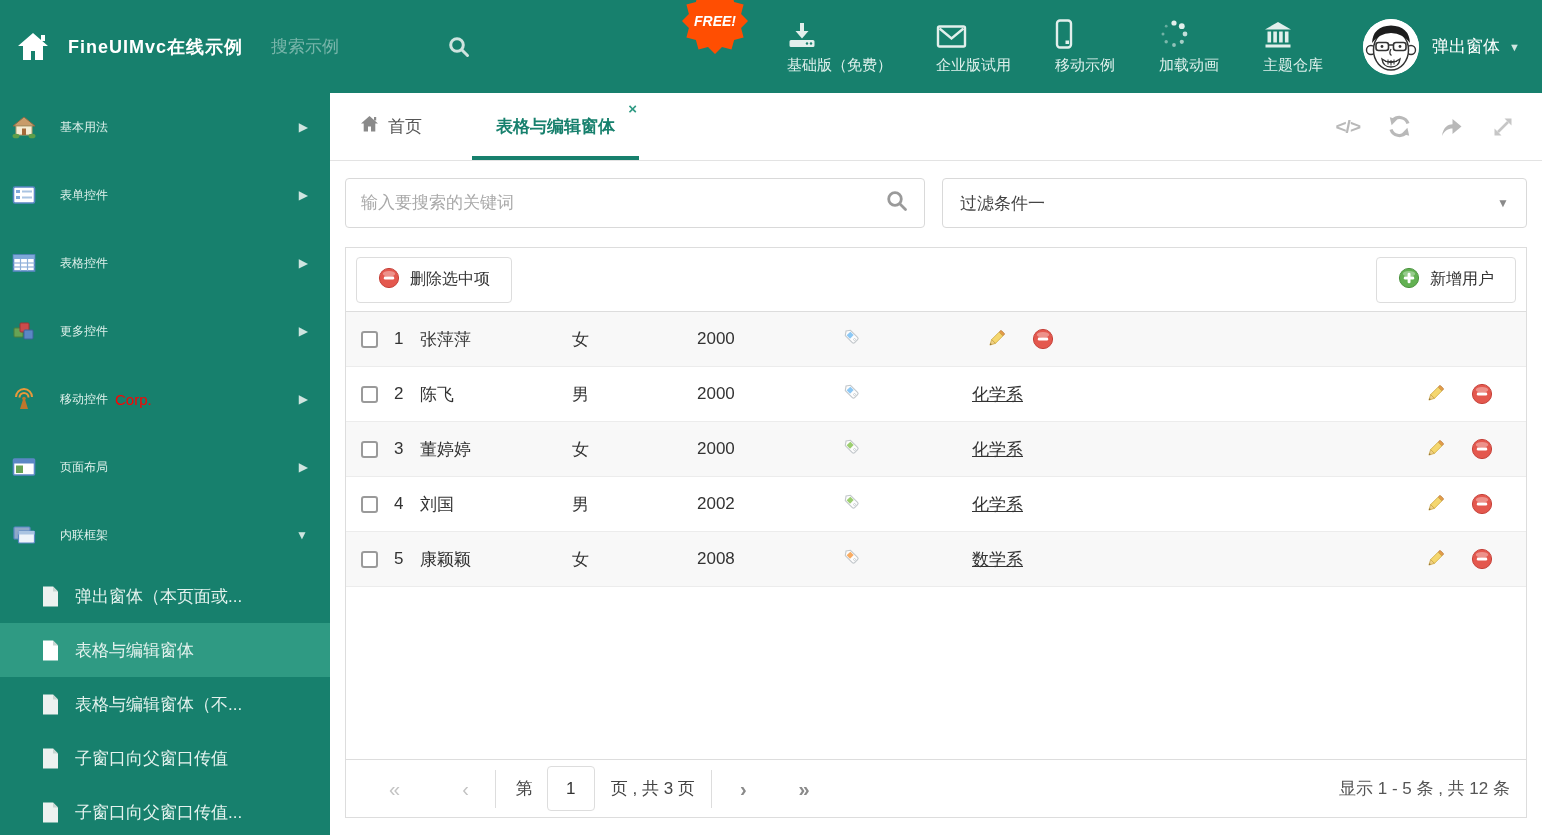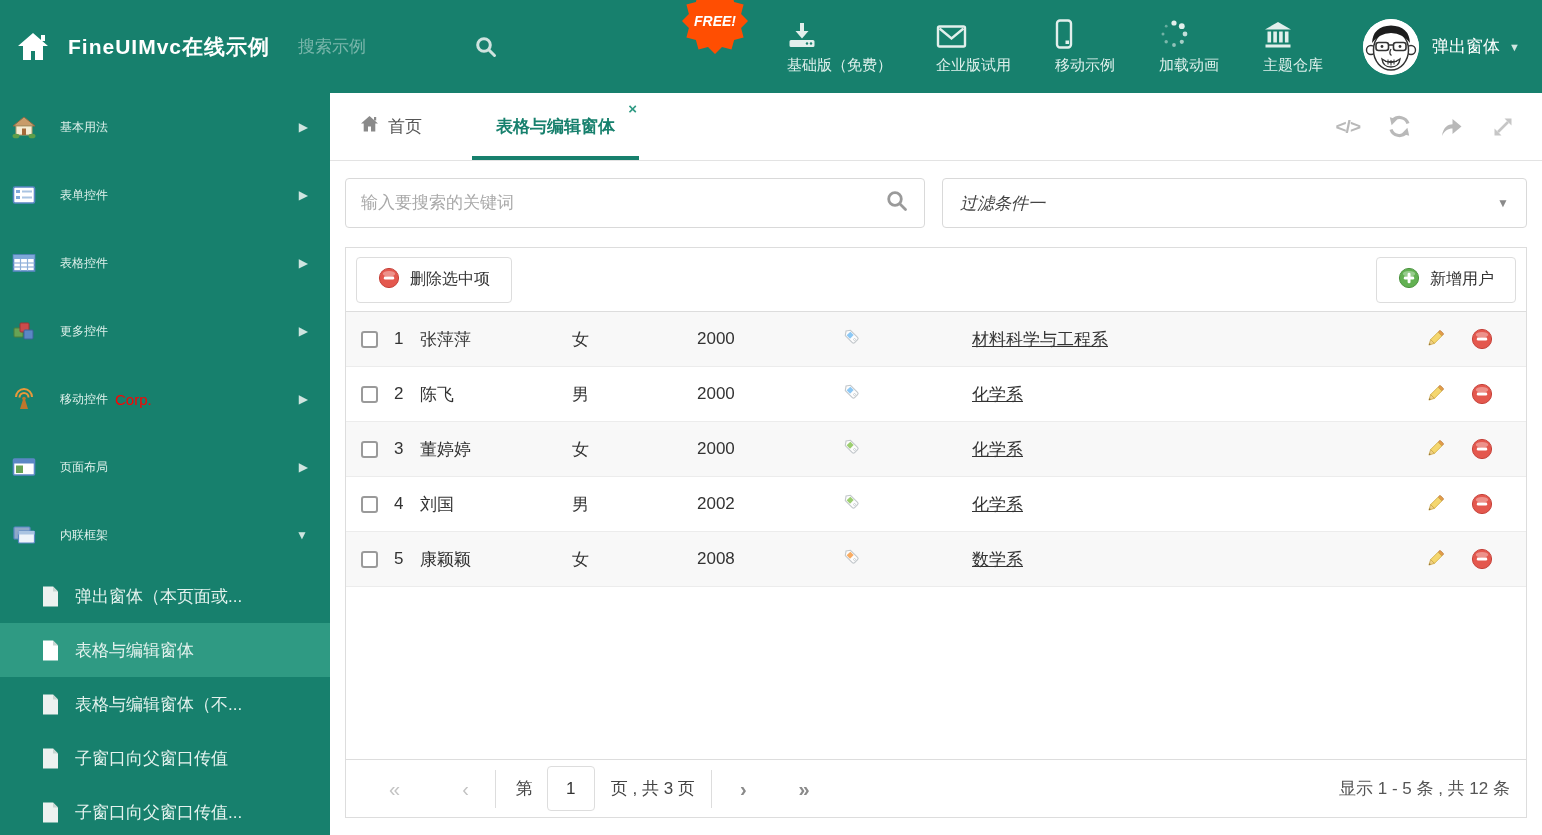--- a/index.html
+++ b/index.html
@@ -3,21 +3,21 @@
 <meta charset="utf-8">
 <style>
   * { margin:0; padding:0; box-sizing:border-box; }
   html,body { width:1542px; height:835px; overflow:hidden; }
   body { font-family:"Liberation Sans","DejaVu Sans",sans-serif; background:#fff; }
   .app { width:1542px; height:835px; display:flex; flex-direction:column; }
 
   
   .header { height:93px; background:#17806D; display:flex; align-items:center; flex-shrink:0; position:relative; color:#e2efec; }
   .hd-home { margin-left:16px; cursor:pointer; display:flex; }
-  .hd-title { margin-left:18px; font-size:21px; font-weight:bold; color:#fff; letter-spacing:1px; white-space:nowrap; }
+  .hd-title { margin-left:18px; font-size:18px; font-weight:bold; color:#fff; letter-spacing:1px; white-space:nowrap; }
   .hd-search { margin-left:28px; display:flex; align-items:center; }
   .hd-search input { width:150px; background:transparent; border:none; outline:none; font-size:17px; color:#fff; }
   .hd-search input::placeholder { color:rgba(255,255,255,0.42); }
   .hd-search .mag { margin-left:26px; display:flex; }
   .free-badge { position:absolute; left:682px; top:-12px; width:66px; height:66px; z-index:5; }
   .hd-nav { margin-left:auto; display:flex; align-items:center; gap:44px; padding-left:120px; }
   .nav-item { display:flex; flex-direction:column; gap:7px; cursor:pointer; }
   .nav-item .nav-ic { height:30px; display:flex; align-items:flex-end; }
   .nav-item .nav-lb { font-size:15px; color:#dff0ec; white-space:nowrap; }
   .hd-user { display:flex; align-items:center; margin-left:40px; margin-right:22px; cursor:pointer; }
@@ -49,21 +49,21 @@
   .tab-active .close { position:absolute; top:8px; right:2px; color:#2F9A83; font-size:15px; font-weight:bold; line-height:1; }
   .tab-tools { margin-left:auto; display:flex; align-items:center; gap:27px; margin-right:27px; }
   .tab-tools .tool { cursor:pointer; display:flex; color:#b9b9b9; }
   .tool-code { font-size:19px; font-weight:bold; letter-spacing:-1px; }
 
   
   .filter-row { margin:17px 15px 0 15px; display:flex; gap:17px; height:50px; flex-shrink:0; }
   .search-box { flex:0 0 580px; border:1px solid #d9d9d9; border-radius:4px; display:flex; align-items:center; padding:0 15px; background:#fff; }
   .search-box input { flex:1; border:none; outline:none; font-size:17px; color:#333; }
   .search-box input::placeholder { color:#a9a9a9; }
-  .dropdown { flex:1; border:1px solid #d9d9d9; border-radius:4px; display:flex; align-items:center; padding:0 17px; cursor:pointer; background:#fff;font-style:italic; }
+  .dropdown { flex:1; border:1px solid #d9d9d9; border-radius:4px; display:flex; align-items:center; padding:0 17px; cursor:pointer; background:#fff; }
   .dropdown .dval { font-size:17px; color:#444; }
   .dropdown .dcaret { margin-left:auto; color:#8a8a8a; font-size:12px; }
 
   
   .panel { margin:19px 15px 17px 15px; border:1px solid #ddd; flex:1; display:flex; flex-direction:column; min-height:0; }
   .panel-toolbar { height:64px; display:flex; align-items:center; justify-content:space-between; padding:0 10px; border-bottom:1px solid #ddd; flex-shrink:0; }
   .btn { height:46px; border:1px solid #ddd; border-radius:4px; background:#fff; display:flex; align-items:center; gap:10px; padding:0 21px; font-size:16px; color:#333; cursor:pointer; }
 
   .grid { display:grid; grid-template-columns:48px 26px 152px 125px 145px 130px 1fr 115px; align-items:center; }
   .grid-header { height:60px; border-bottom:1px solid #e2e2e2; font-size:17px; color:#333; flex-shrink:0; }
@@ -440,21 +440,20 @@
           <span>张萍萍</span>
           <span>女</span>
           <span>2000</span>
           <span><svg width="20" height="20" viewBox="0 0 20 20">
                 <g transform="rotate(45 10 10)">
                   <path d="M4.2,6.3 h10 a1.6,1.6 0 0 1 1.6,1.6 v4.2 a1.6,1.6 0 0 1 -1.6,1.6 h-10 l-2.6,-3.7 z" fill="#fdfdfd" stroke="#c2c7cb" stroke-width="1.1"></path>
                   <rect x="5" y="7.4" width="4.8" height="5.2" style="fill: rgb(140, 200, 245);"></rect>
                   <circle cx="13.6" cy="10" r="1" fill="#fff" stroke="#c2c7cb" stroke-width=".8"></circle>
                 </g>
               </svg></span>
-          <span><a class="link">材料科学与工程系</a></span>
           <span class="act-cell">
             <span class="icon-btn">
                 <svg width="22" height="22" viewBox="0 0 22 22">
                   <g transform="rotate(45 11 11)">
                     <rect x="8.3" y="1.2" width="5.4" height="2.8" rx="0.8" fill="#e49c4a" stroke="#b57a35" stroke-width=".7"></rect>
                     <rect x="8.3" y="4" width="5.4" height="10.5" fill="#f5d76e" stroke="#caa53d" stroke-width=".7"></rect>
                     <polygon points="8.3,14.5 13.7,14.5 11,19.6" fill="#eecf87" stroke="#caa53d" stroke-width=".7"></polygon>
                     <polygon points="10.2,17.8 11.8,17.8 11,19.6" fill="#7a5c2e"></polygon>
                   </g>
                 </svg>

